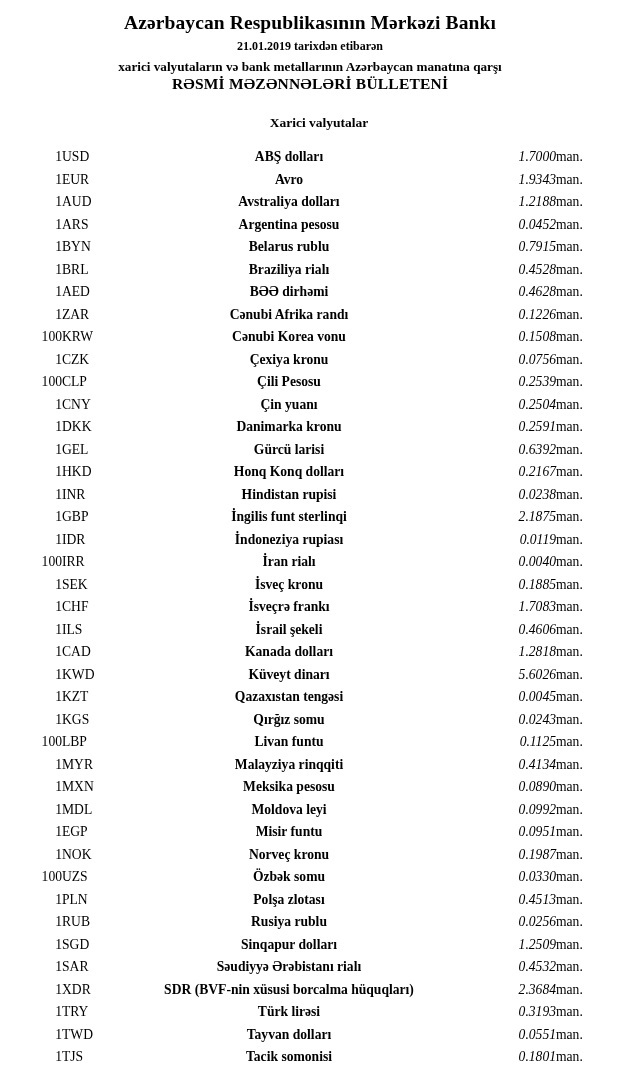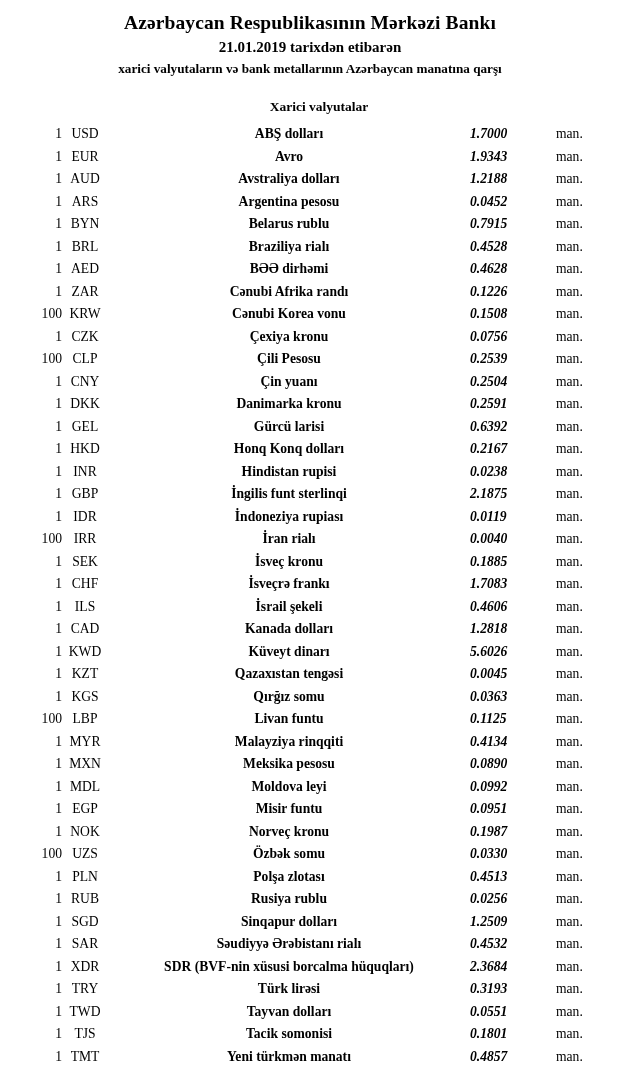--- a/index.html
+++ b/index.html
@@ -25,89 +25,90 @@
     text-align: center;
   }
   .hdr .line1 {
     font-size: 19.5px;
     font-weight: bold;
     letter-spacing: 0.1px;
     margin-top: 6px;
     margin-bottom: 5px;
   }
   .hdr .line2 {
-    font-size: 15px;
+    font-size: 12px;
     font-weight: bold;
     margin-bottom: 5px;
   }
   .hdr .line3 {
     font-size: 13.2px;
     font-weight: bold;
   }
   .hdr .line4 {
     font-size: 15.5px;
     font-weight: bold;
     letter-spacing: 0.2px;
     margin-bottom: 2px;
   }
   .section-title {
     text-align: center;
     font-size: 13.5px;
     font-weight: bold;
     margin-top: 22px;
-    margin-bottom: 8px;
+    margin-bottom: 15px;
     padding-left: 18px;
   }
   table.rates {
     width: 100%;
     border-collapse: collapse;
     font-size: 13.6px;
   }
   table.rates td {
     padding: 0;
     line-height: 22.5px;
     vertical-align: baseline;
     white-space: nowrap;
   }
   td.qty {
     width: 44px;
     text-align: right;
     padding-right: 6px;
   }
   td.code {
     width: 46px;
-    text-align: center;
+    text-align: left;
     padding-right: 8px;
   }
   td.name {
     text-align: center;
     font-weight: bold;
   }
   td.rate {
     width: 86px;
-    text-align: left;
-    font-weight: bold;
+    text-align: right;
+    font-weight: normal;
     font-style: italic;
     padding-right: 10px;
   }
   td.unit {
     width: 46px;
     text-align: left;
     font-family: Liberation Serif, serif;
   }
 </style>
 </head>
 <body>
 
 <div class="page">
 
   <div class="hdr">
     <div class="line1">Azərbaycan Respublikasının Mərkəzi Bankı</div>
     <div class="line2">21.01.2019  tarixdən etibarən</div>
     <div class="line3">xarici valyutaların və bank metallarının Azərbaycan manatına qarşı</div>
+    <div class="line4">RƏSMİ MƏZƏNNƏLƏRİ BÜLLETENİ</div>
   </div>
 
   <div class="section-title">Xarici valyutalar</div>
 
   <table class="rates">
     <tbody id="rates-body">
         <tr>
           <td class="qty">1</td>
           <td class="code">USD</td>
           <td class="name">ABŞ dolları</td>
@@ -279,21 +280,21 @@
           <td class="qty">1</td>
           <td class="code">KZT</td>
           <td class="name">Qazaxıstan tengəsi</td>
           <td class="rate">0.0045</td>
           <td class="unit">man.</td>
         </tr>
         <tr>
           <td class="qty">1</td>
           <td class="code">KGS</td>
           <td class="name">Qırğız somu</td>
-          <td class="rate">0.0363</td>
+          <td class="rate">0.0243</td>
           <td class="unit">man.</td>
         </tr>
         <tr>
           <td class="qty">100</td>
           <td class="code">LBP</td>
           <td class="name">Livan funtu</td>
           <td class="rate">0.1125</td>
           <td class="unit">man.</td>
         </tr>
         <tr>

